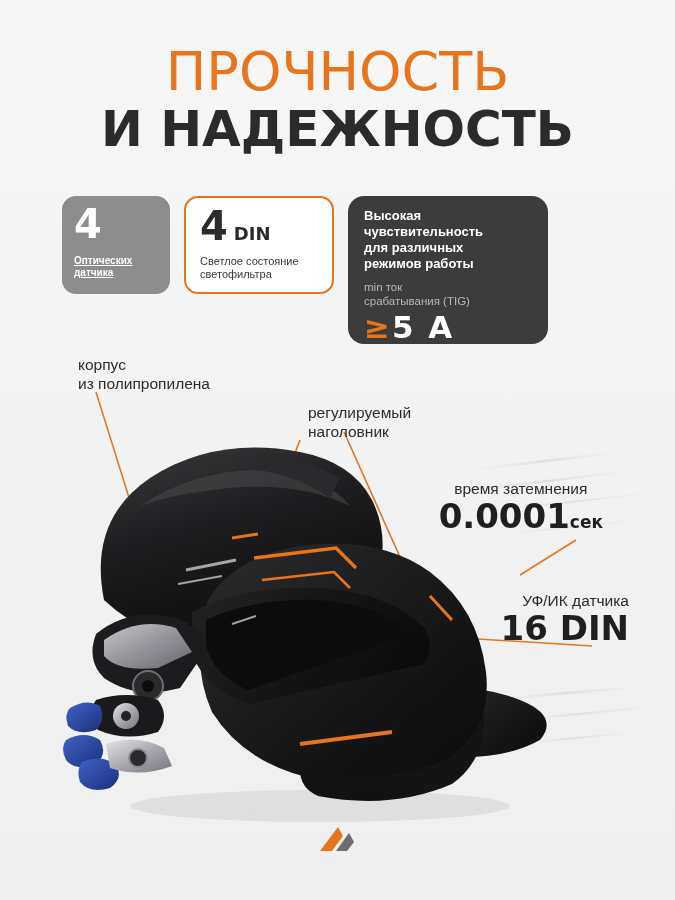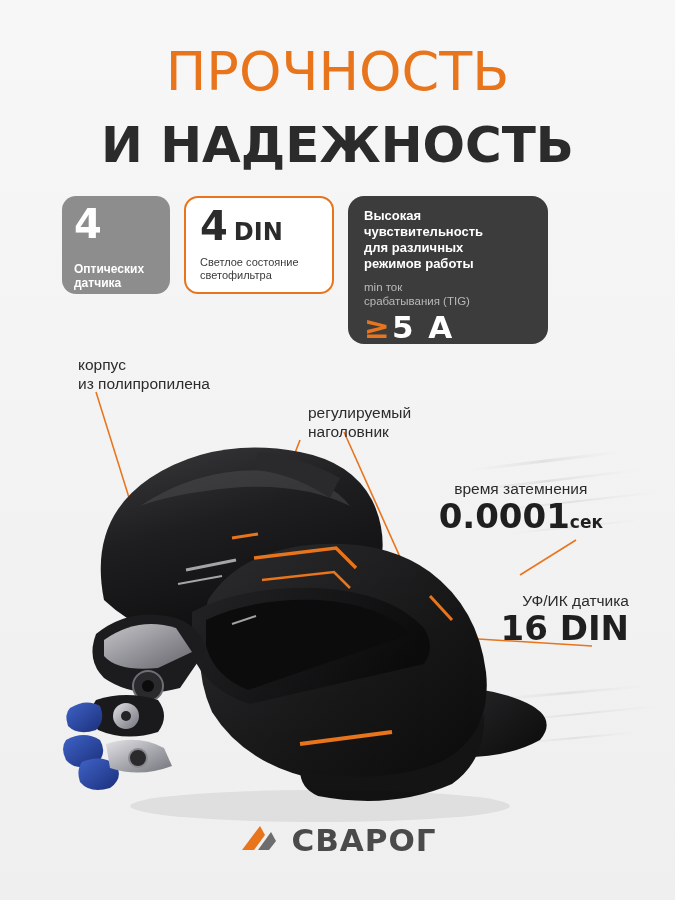--- a/index.html
+++ b/index.html
@@ -28,21 +28,21 @@
     letter-spacing: 0px;
     color: #e8741c;
     line-height: 1.02;
     font-family: "DejaVu Sans", sans-serif;
   }
   .headline .line2 {
     font-size: 50px;
     font-weight: bold;
     color: #2b2b2b;
     line-height: 1.05;
-    margin-top: 20px;
+    margin-top: 4px;
     font-family: "DejaVu Sans", sans-serif;
   }
 
   
   .cards {
     position: absolute;
     top: 196px; left: 62px;
     display: flex;
     align-items: flex-start;
     gap: 14px;
@@ -58,24 +58,25 @@
     flex-direction: column;
     justify-content: flex-start;
   }
   .card-sensors .big {
     font-size: 40px;
     font-weight: bold;
     line-height: 0.95;
     font-family: "DejaVu Sans", sans-serif;
   }
   .card-sensors .cap {
-    margin-top: 20px;
-    font-size: 12px;
+    margin-top: 12px;
+    font-size: 10px;
     line-height: 1.15;
     font-weight: bold;
+    text-decoration: underline;
   }
 
   .card-din {
     width: 150px; height: 98px;
     background: #fff;
     border: 2px solid #e8741c;
     border-radius: 14px;
     padding: 9px 10px 8px 14px;
   }
   .card-din .row {
@@ -84,21 +85,21 @@
     gap: 6px;
   }
   .card-din .big {
     font-size: 40px;
     font-weight: bold;
     color: #2b2b2b;
     line-height: 0.95;
     font-family: "DejaVu Sans", sans-serif;
   }
   .card-din .din {
-    font-size: 24px;
+    font-size: 18px;
     font-weight: bold;
     color: #2b2b2b;
     font-family: "DejaVu Sans", sans-serif;
   }
   .card-din .cap {
     margin-top: 10px;
     font-size: 11px;
     line-height: 1.2;
     color: #3a3a3a;
   }
@@ -371,16 +372,15 @@
   <div class="metric m2">
     <div class="lbl">УФ/ИК датчика</div>
     <div class="val">16 DIN</div>
   </div>
 
   <div class="logo">
     <svg width="44" height="34" viewBox="0 0 44 34">
       <path d="M4 27 L22 3 L27 12 L16 27 Z" fill="#e8741c"></path>
       <path d="M20 27 L33 9 L38 18 L31 27 Z" fill="#6d6d6d"></path>
     </svg>
-    <span class="word">СВАРОГ</span>
   </div>
 
 </div>
 
 </body></html>

